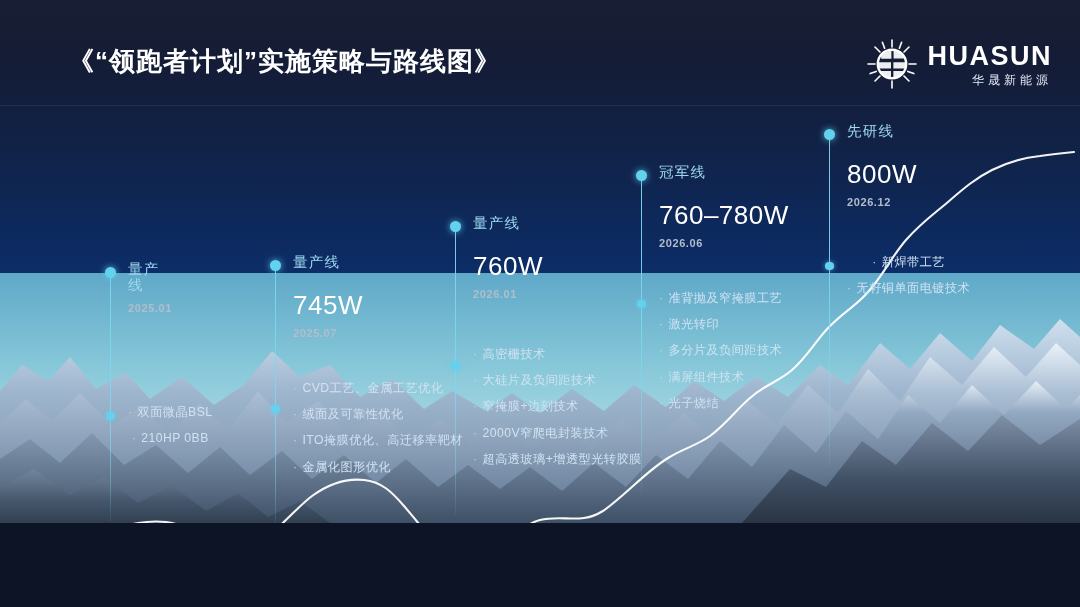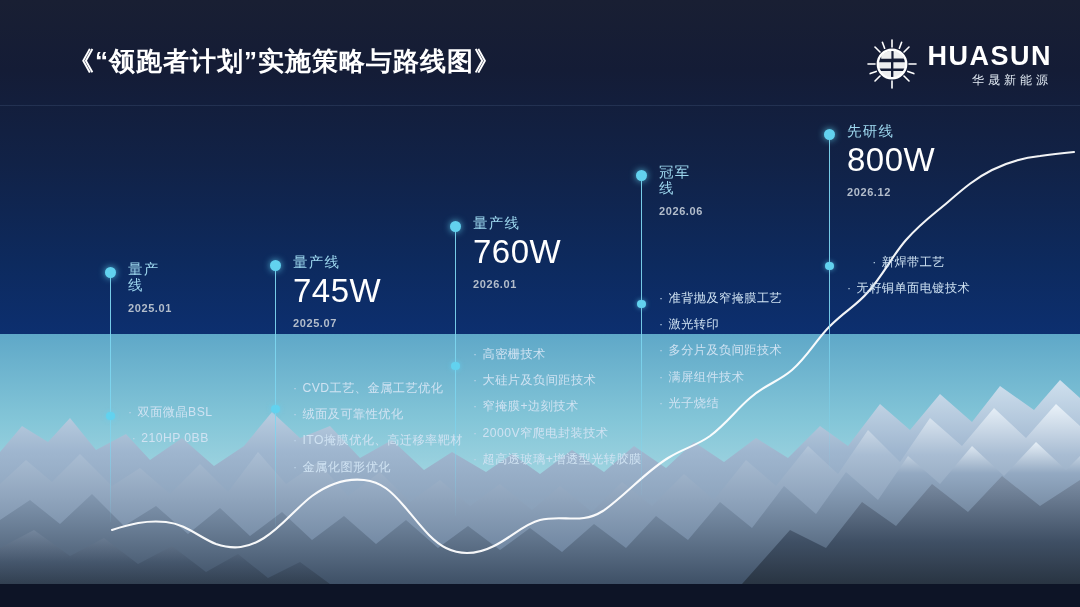--- a/index.html
+++ b/index.html
@@ -2,21 +2,21 @@
 <html><head>
 <meta charset="utf-8">
 <style>
   html,body{margin:0;padding:0;background:#0d1426;}
   body{
     font-family:"Liberation Sans","DejaVu Sans",sans-serif;
     -webkit-font-smoothing:antialiased;
   }
   #slide{
     position:relative;
-    width:1080px;height:584px;
+    width:1080px;height:523px;
     overflow:hidden;
     background:linear-gradient(180deg,
       #191f33 0%,
       #141c36 12%,
       #112247 28%,
       #0d2a5e 45%,
       #0c3176 62%,
       #1a5392 78%,
       #4e89b4 88%,
       #8cc3d8 95%,
@@ -84,22 +84,22 @@
     width:8.4px;height:8.4px;border-radius:50%;
     background:#62d2ef;
     box-shadow:0 0 5px rgba(98,210,239,.7);
   }
   .col-body{position:absolute;left:18px;top:-10px;}
   .label{
     font-size:14.5px;color:#9ed8ef;letter-spacing:1.3px;
     line-height:1.1;font-weight:400;
   }
   .value{
-    margin-top:3px;
-    font-size:33px;color:#ffffff;font-weight:400;
+    margin-top:21px;
+    font-size:26px;color:#ffffff;font-weight:400;
     letter-spacing:.5px;line-height:1.05;white-space:nowrap;
   }
   .date{
     margin-top:8px;
     font-size:11px;color:#b3bdcb;letter-spacing:.6px;font-weight:700;
   }
   .bullets{position:absolute;left:18px;}
   .bullet{
     font-size:12.2px;color:#cfe2f2;
     letter-spacing:.45px;line-height:1;
@@ -261,20 +261,21 @@
         <div class="bullet"><span class="bl-dot">·</span><span>窄掩膜+边刻技术</span></div>
         <div class="bullet"><span class="bl-dot">·</span><span>2000V窄爬电封装技术</span></div>
         <div class="bullet"><span class="bl-dot">·</span><span>超高透玻璃+增透型光转胶膜</span></div>
       </div>
       <div class="col" style="left: 641px; top: 175px;">
         <div class="stem" style="height: 320px;"></div>
         <div class="dot-top"></div>
         <div class="dot-mid" style="top: 125px;"></div>
         <div class="col-body">
           <div class="label">冠军线</div>
+          <div class="value">760–780W</div>
           <div class="date">2026.06</div>
         </div>
       </div>
       <div class="bullets" style="left: 659px; top: 292px; position: absolute;">
         <div class="bullet"><span class="bl-dot">·</span><span>准背抛及窄掩膜工艺</span></div>
         <div class="bullet"><span class="bl-dot">·</span><span>激光转印</span></div>
         <div class="bullet"><span class="bl-dot">·</span><span>多分片及负间距技术</span></div>
         <div class="bullet"><span class="bl-dot">·</span><span>满屏组件技术</span></div>
         <div class="bullet"><span class="bl-dot">·</span><span>光子烧结</span></div>
       </div>

